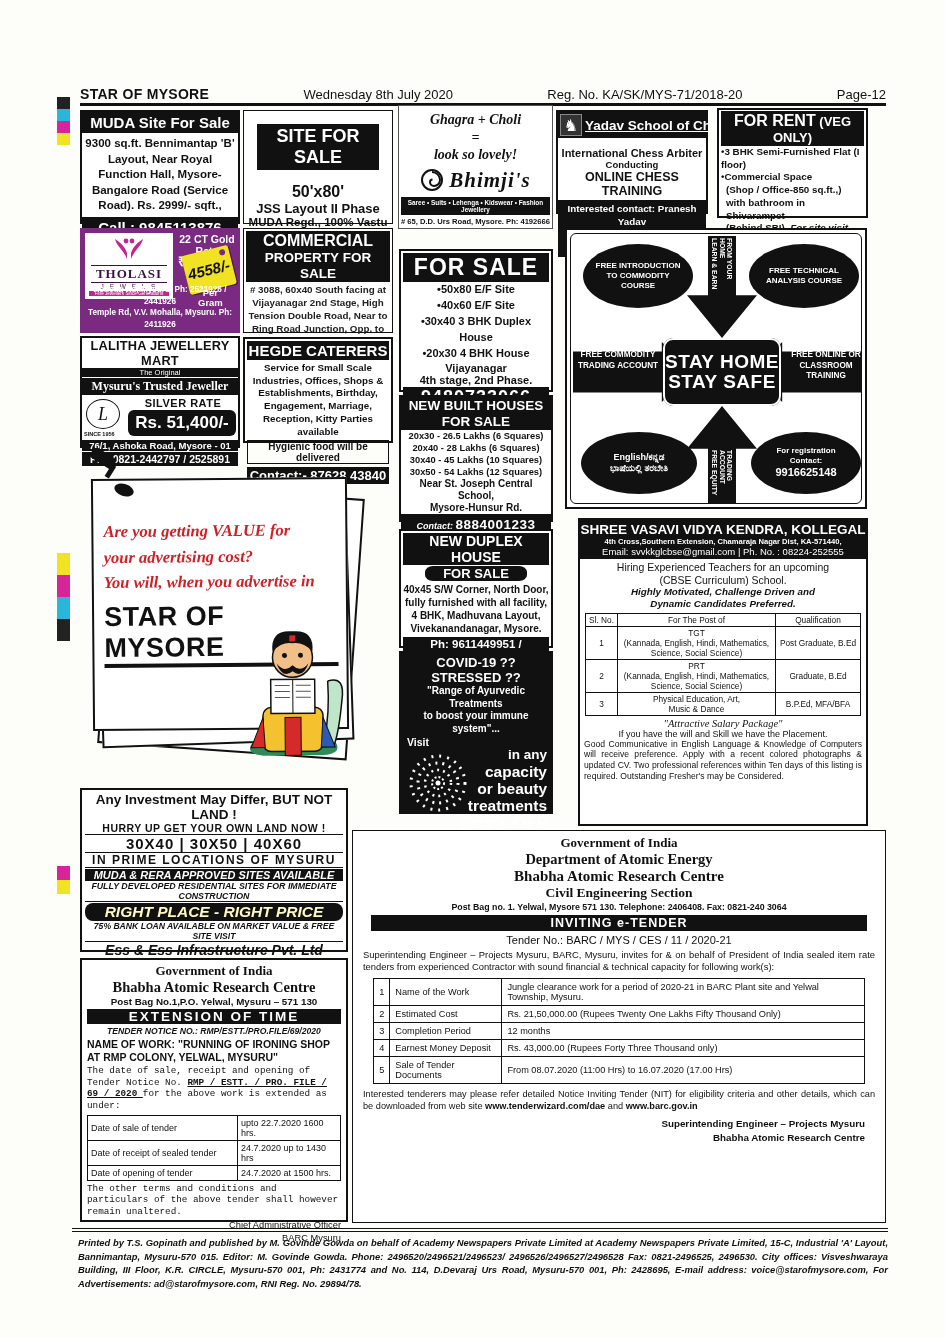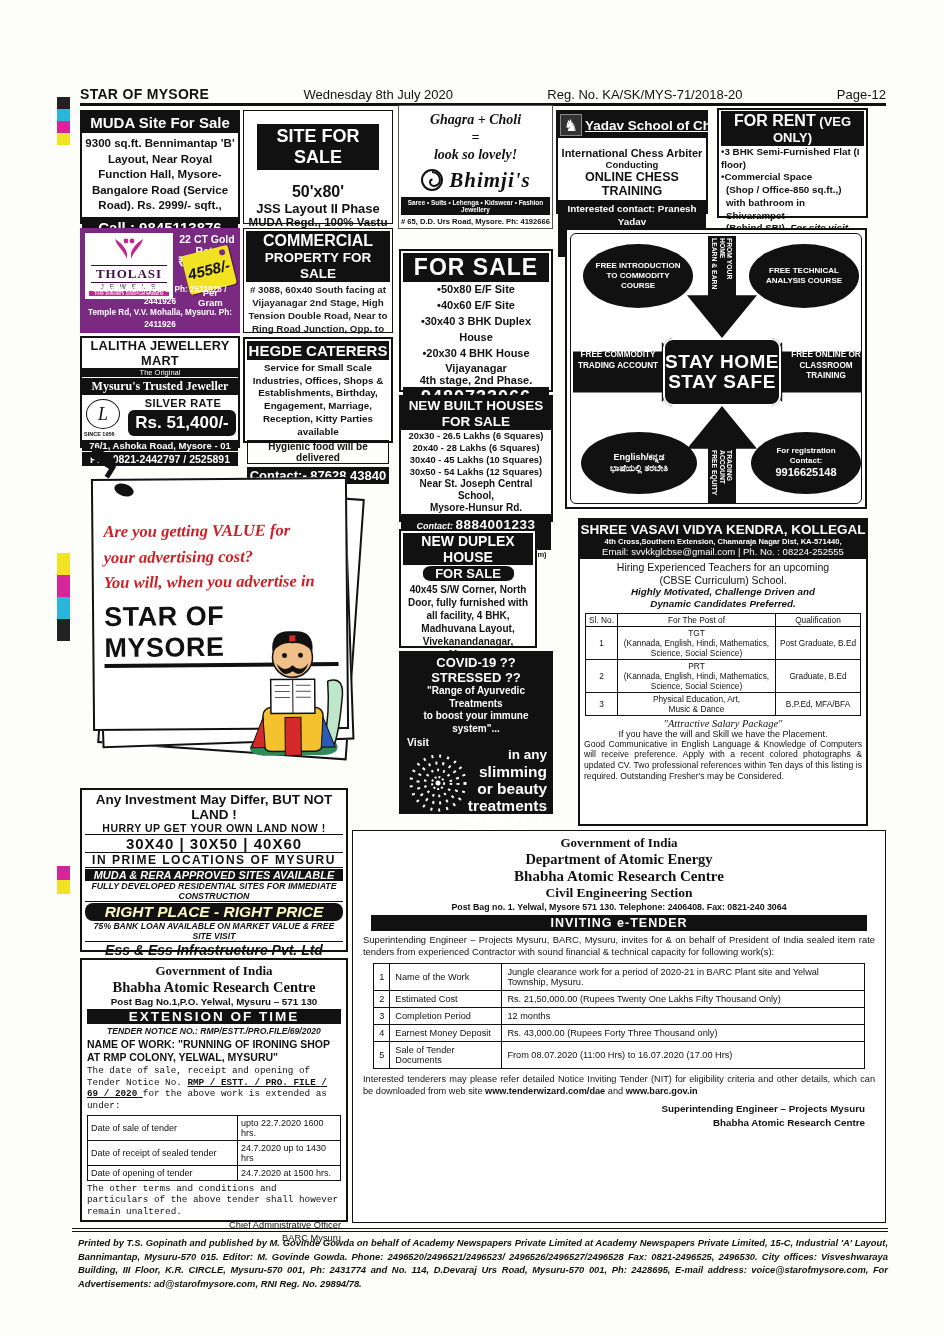--- a/index.html
+++ b/index.html
@@ -120,21 +120,21 @@
   #ad-newbuilt { left:399px; top:395px; width:154px; height:127px; border:2px solid #111; }
   #ad-newbuilt .tbar { font-size:13.5px; line-height:1.15; padding:1px 0; }
   #ad-newbuilt .r { font-size:9.3px; font-weight:bold; text-align:center; line-height:1.3; }
   #ad-newbuilt .near { font-size:10px; font-weight:bold; text-align:center; line-height:1.2; }
   #ad-newbuilt .cb { background:#111; color:#fff; text-align:center; font-weight:bold; padding:1px 0; }
   #ad-newbuilt .cb .cl { font-style:italic; font-size:9px; }
   #ad-newbuilt .cb .n { font-size:13.5px; letter-spacing:.5px; }
   #ad-newbuilt .note { font-size:7.5px; font-weight:bold; text-align:center; border-top:1px solid #111; }
 
   
-  #ad-duplex { left:399px; top:529px; width:138px; height:119px; border:2px solid #111; padding:2px; }
+  #ad-duplex { left:399px; top:529px; width:154px; height:119px; border:2px solid #111; padding:2px; }
   #ad-duplex .t1 { background:#111; color:#fff; font-size:14px; font-weight:bold; text-align:center; }
   #ad-duplex .t2 { background:#111; color:#fff; font-size:13px; font-weight:bold; text-align:center; width:70%; margin:1px auto 0; border-radius:8px/6px; }
   #ad-duplex .body { font-size:10px; font-weight:bold; text-align:center; line-height:1.3; margin-top:2px; }
   #ad-duplex .ph { background:#111; color:#fff; font-size:11.5px; font-weight:bold; text-align:center; margin-top:2px; padding:1px 0; }
 
   
   #ad-covid { left:399px; top:651px; width:154px; height:163px; background:#111; color:#fff; border:2px solid #111; padding:2px; }
   #ad-covid .t { font-size:13px; font-weight:bold; text-align:center; }
   #ad-covid .q { font-size:10px; font-weight:bold; text-align:center; line-height:1.25; }
   #ad-covid .visit { font-size:10.5px; font-weight:bold; margin:1px 0 0 4px; }
@@ -437,21 +437,21 @@
           <circle cx="33" cy="33" r="6" stroke-width="2" stroke-dasharray="2 2"></circle>
           <circle cx="33" cy="33" r="13" stroke-width="2.5" stroke-dasharray="2 4"></circle>
           <circle cx="33" cy="33" r="20" stroke-width="3" stroke-dasharray="2 5"></circle>
           <circle cx="33" cy="33" r="27" stroke-width="3" stroke-dasharray="2 6"></circle>
         </g>
         <circle cx="33" cy="33" r="2.5" fill="#fff"></circle>
       </svg>
       <div class="sans">SANSSOUCI</div>
       <div class="off">
         <div class="o1">in any</div>
-        <div class="o2">slimming</div>
+        <div class="o2">capacity</div>
         <div class="o2">or beauty</div>
         <div class="o2">treatments</div>
         <div class="o5">@55% OFF</div>
       </div>
     </div>
     <div class="ph">Mob.: 9611211581, 0821-4526910</div>
   </div>
 
   <div class="ad" id="ad-stayhome">
     <div class="inner">
@@ -631,20 +631,21 @@
     </div>
   </div>
 
   <div class="ad" id="ad-tender">
     <div class="g1">Government of India</div>
     <div class="g2">Department of Atomic Energy</div>
     <div class="g3">Bhabha Atomic Research Centre</div>
     <div class="g4">Civil Engineering Section</div>
     <div class="a">Post Bag no. 1. Yelwal, Mysore 571 130. Telephone: 2406408. Fax:  0821-240 3064</div>
     <div class="bar">INVITING e-TENDER</div>
+    <div class="tno">Tender No.: BARC / MYS / CES / 11 / 2020-21</div>
     <div class="p1">Superintending Engineer – Projects Mysuru, BARC, Mysuru, invites for &amp; on behalf of President of India sealed item rate tenders from experienced Contractor with sound financial &amp; technical capacity for following work(s):</div>
     <table>
       <tbody>
       <tr>
             <td class="c">1</td>
             <td>Name of the Work</td>
             <td>Jungle clearance work for a period of 2020-21 in BARC Plant site and Yelwal Township, Mysuru.</td>
           </tr>
       <tr>
             <td class="c">2</td>

